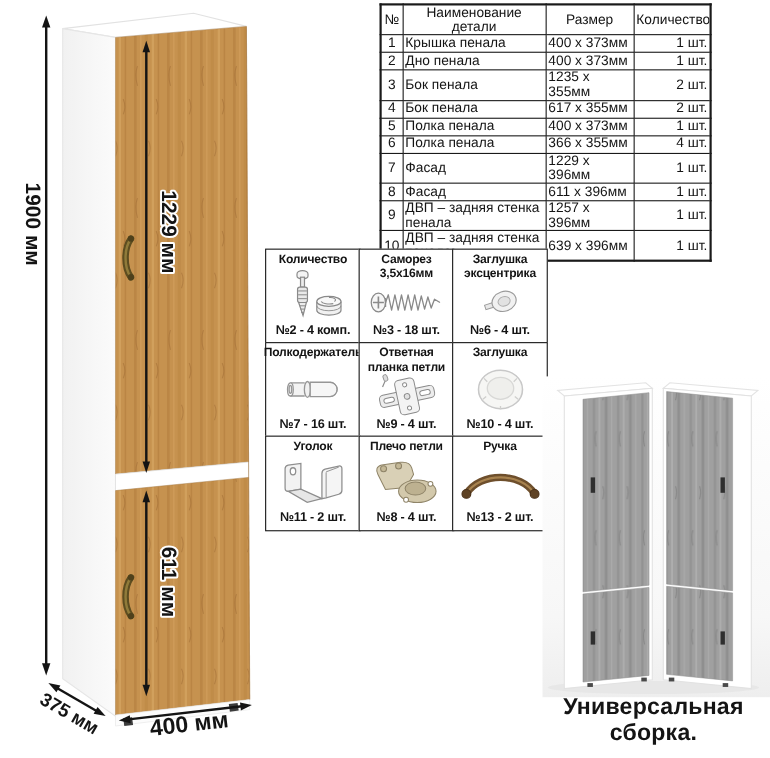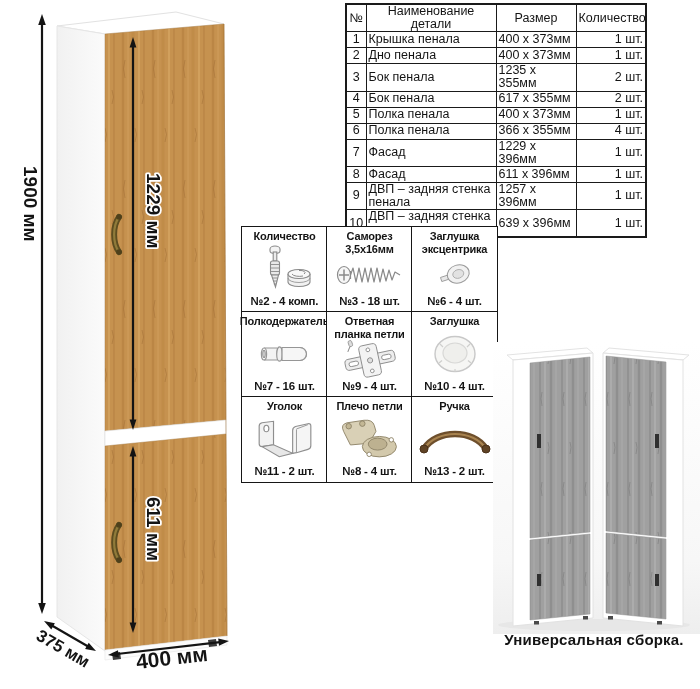--- a/index.html
+++ b/index.html
@@ -26,21 +26,21 @@
            grid-template-columns:repeat(3,85px);grid-auto-rows:85px;}
   .hw-cell{border:1.2px solid #161616;margin:-0.6px;background:#fff;display:flex;
            flex-direction:column;align-items:center;box-sizing:border-box;}
   .hw-title{font-size:11px;font-weight:bold;text-align:center;line-height:1.12;
             padding:3px 1px 0;letter-spacing:-0.2px;}
   .hw-iconbox{flex:1;display:flex;align-items:center;justify-content:center;width:100%;}
   .hw-caption{font-size:11.5px;font-weight:bold;text-align:center;padding-bottom:5px;
               letter-spacing:-0.2px;}
 
   .assembly-caption{position:absolute;left:488px;top:631px;width:212px;text-align:center;
-              font-size:15px;font-weight:bold;letter-spacing:0.2px;}
+              font-size:21px;font-weight:bold;letter-spacing:0.2px;}
   .cab-svg{position:absolute;left:0;top:0;}
   .asm-svg{position:absolute;left:493px;top:342px;}
 </style>
 </head>
 <body>
 
 <div class="canvas">
 
   <svg class="cab-svg" width="340" height="689" viewBox="0 0 340 689">
     <defs>

